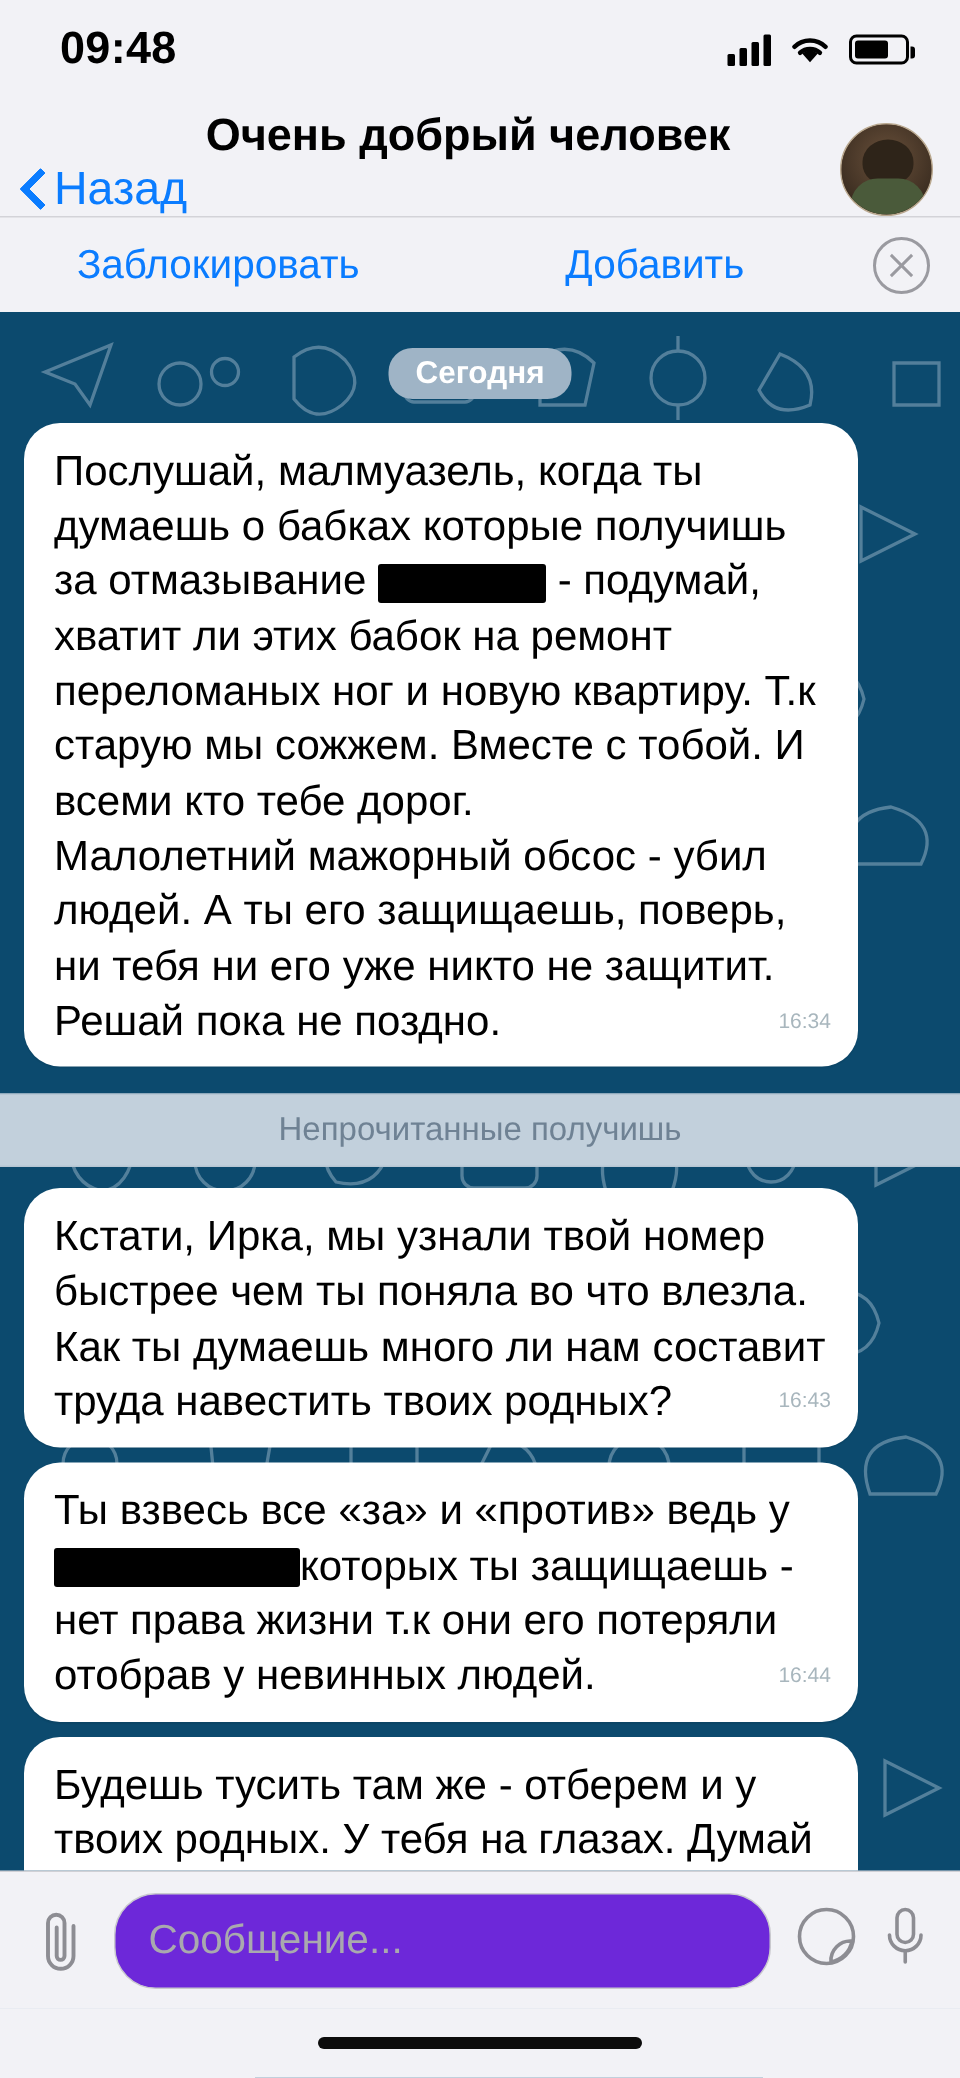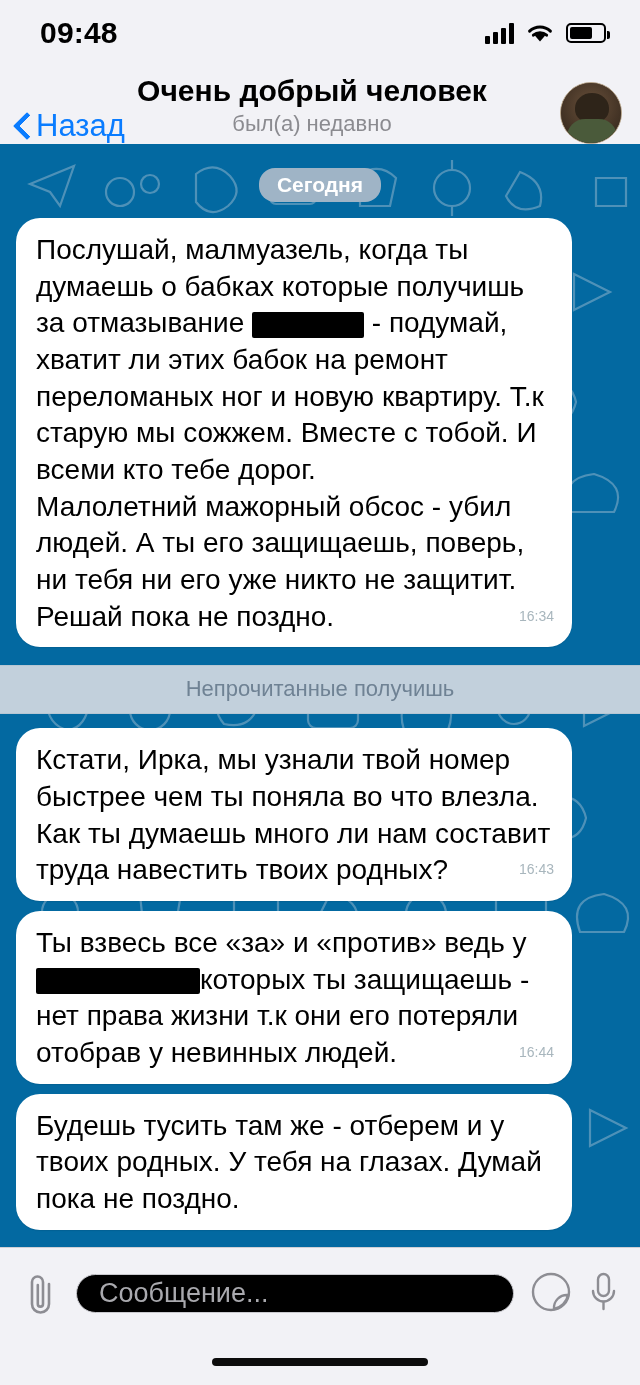--- a/index.html
+++ b/index.html
@@ -130,21 +130,21 @@
     content: ""; position: absolute; left: 50%; top: 50%;
     width: 20px; height: 2px; background: #9a9aa0;
   }
   .close-circle::before { transform: translate(-50%,-50%) rotate(45deg); }
   .close-circle::after { transform: translate(-50%,-50%) rotate(-45deg); }
 
   
   .chat {
     flex: 1;
     position: relative;
-    background: #0369a1;
+    background: #0c4a6e;
     overflow: hidden;
     padding: 0 0 0 0;
   }
   .pattern {
     position: absolute; inset: 0;
     opacity: 0.5;
     pointer-events: none;
   }
   .chat-scroll {
     position: relative;
@@ -213,24 +213,24 @@
     display: flex;
     align-items: center;
     gap: 16px;
     padding: 0 22px;
   }
   .clip {
     width: 38px; height: 44px; flex: none; color: #8d8d93;
   }
   .msg-input {
     flex: 1;
-    height: 39px;
+    height: 64px;
     border: 1.5px solid #c9c9ce;
     border-radius: 28px;
-    background: #000000;
+    background: #6d28d9;
     display: flex;
     align-items: center;
     padding: 0 22px;
   }
   .msg-input span {
     color: #a9a9ae;
     font-size: 27px;
   }
   .sticker, .mic { flex: none; color: #8d8d93; }
   .homebar-wrap {
@@ -270,29 +270,33 @@
     </div>
   </div>
 
   <div class="navbar">
     <div class="back">
       <span class="chevron-left"></span>
       <span>Назад</span>
     </div>
     <div class="nav-title-wrap">
       <div class="nav-title">Очень добрый человек</div>
-      <div class="nav-sub">был(а) недавно</div>
     </div>
     <div class="avatar">
       <div class="a1"></div>
         <div class="a2"></div>
         <div class="a3"></div>
     </div>
   </div>
 
+  <div class="actionbar">
+    <div class="action-btn act-block">Заблокировать</div>
+    <div class="action-btn act-add">Добавить</div>
+    <div class="close-circle"></div>
+  </div>
 
   <div class="chat">
     <svg class="pattern" width="640" height="1080" viewBox="0 0 640 1080">
       <g stroke="#b4c8d8" stroke-width="2.2" fill="none" opacity="0.85">
 
         <path d="M30 40 l44 -18 -14 40 -10 -14 z"></path>
         <circle cx="120" cy="48" r="14"></circle>
           <circle cx="150" cy="40" r="9"></circle>
         <path d="M196 30 q18 -14 34 2 q14 16 -2 30 q-18 14 -32 -4 z"></path>
         <rect x="270" y="26" width="46" height="34" rx="6"></rect>

